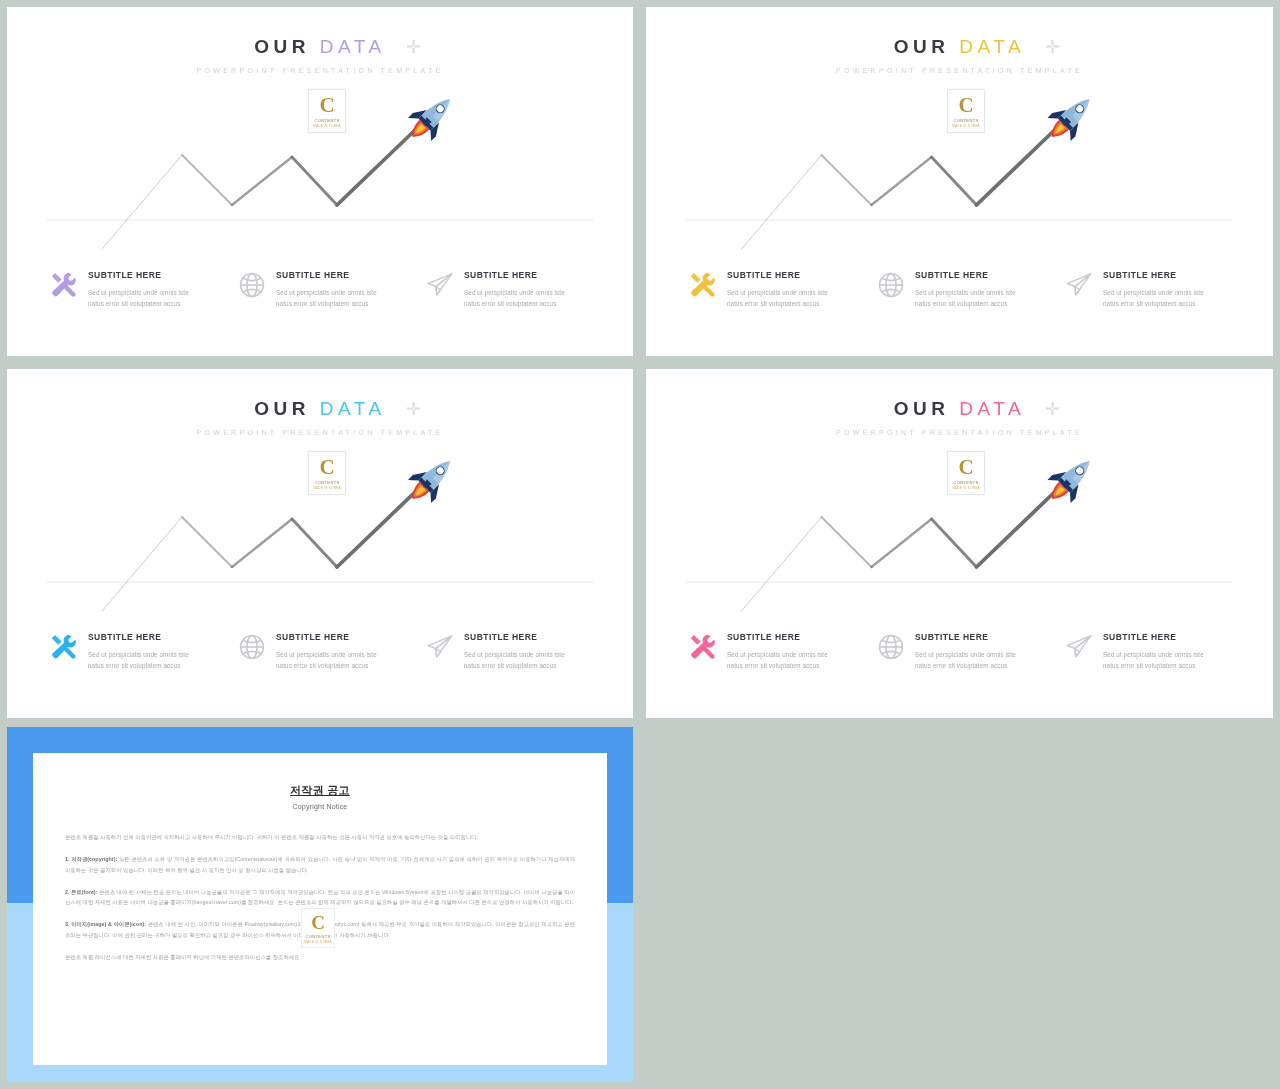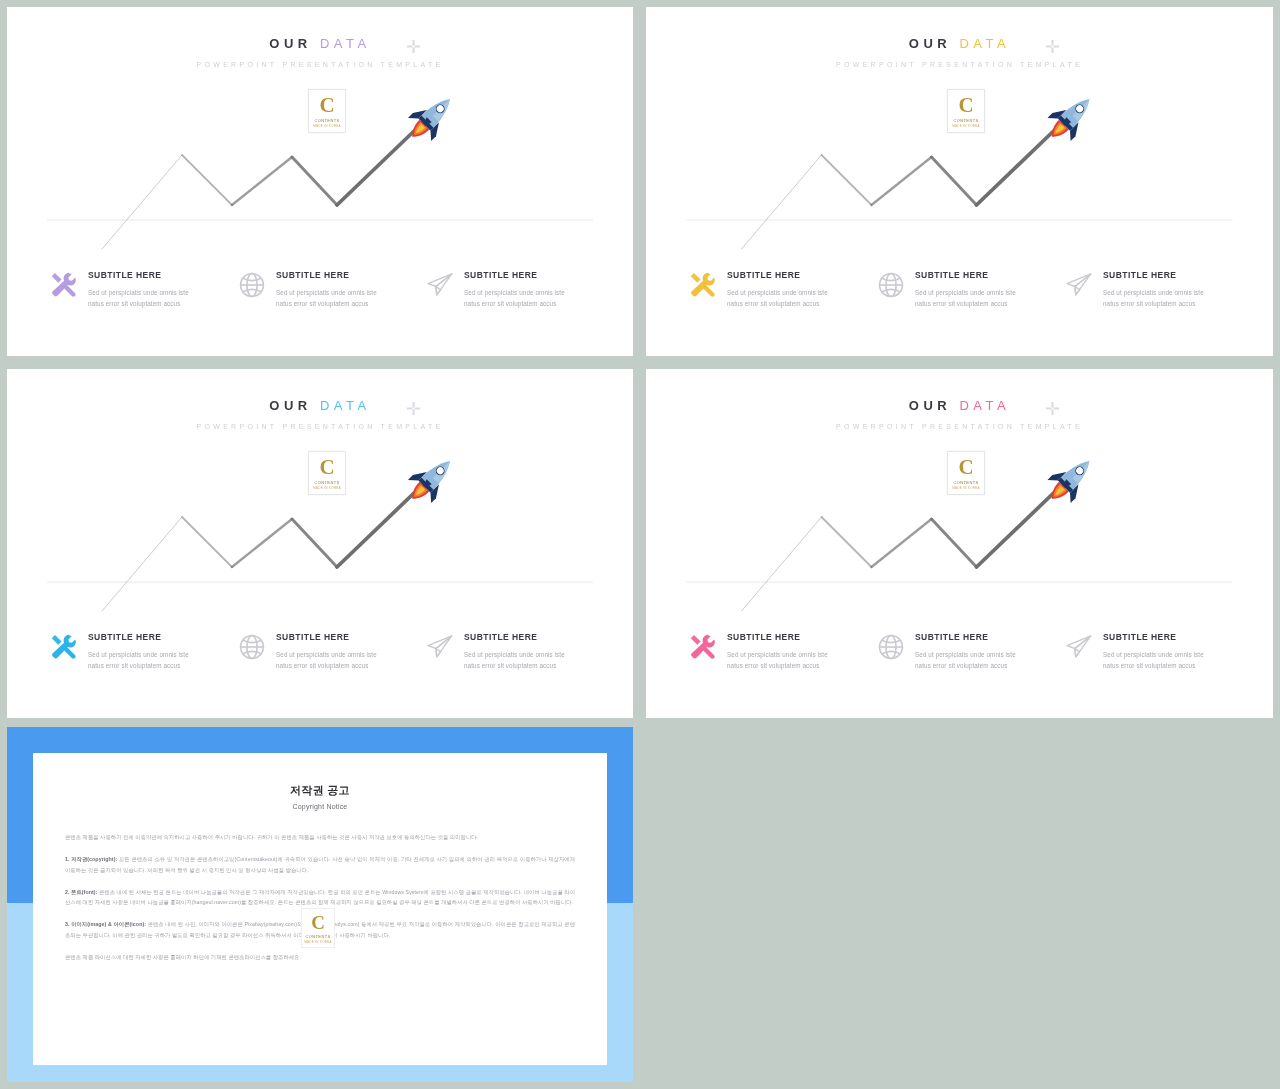--- a/index.html
+++ b/index.html
@@ -18,21 +18,21 @@
     overflow: hidden;
   }
   #slide-1 { left: 7px;   top: 7px;   width: 626px; height: 349px; }
   #slide-2 { left: 646px; top: 7px;   width: 627px; height: 349px; }
   #slide-3 { left: 7px;   top: 369px; width: 626px; height: 349px; }
   #slide-4 { left: 646px; top: 369px; width: 627px; height: 349px; }
 
   
   .hdr { position: absolute; left: 0; right: 0; top: 30px; text-align: center; }
   .hdr-title {
-    font-size: 13px; font-weight: 700; letter-spacing: 4.5px;
+    font-size: 19px; font-weight: 700; letter-spacing: 4.5px;
     color: #3a3a42; line-height: 1;
   }
   .hdr-title .accent { font-weight: 500; }
   .hdr-sub {
     margin-top: 11px;
     font-size: 7px; letter-spacing: 3.3px; color: #cfcfd6;
     font-weight: 400;
   }
   .hdr-plus {
     position: absolute; top: 1px; font-size: 18px; line-height: 1;
@@ -96,21 +96,21 @@
     position: absolute; left: 0; top: 176px; width: 100%; height: 179px;
     background: #a8d8fa;
   }
   .cpy-page {
     position: absolute; left: 26px; top: 26px;
     width: 574px; height: 312px;
     background: #ffffff;
   }
   .cpy-title {
     text-align: center; margin-top: 30px;
-    font-size: 11px; font-weight: 700; color: #2d2d33; letter-spacing: .3px;
+    font-size: 11px; font-weight: 700; color: #2d2d33; letter-spacing: .3px; text-decoration: underline;
   }
   .cpy-sub {
     text-align: center; margin-top: 5px;
     font-size: 7px; color: #6b6b73; letter-spacing: .2px;
   }
   .cpy-body { margin: 22px 32px 0 32px; }
   .cpy-p {
     font-size: 5.3px; line-height: 2.05; color: #9d9da6;
     letter-spacing: .05px; text-align: justify;
     margin-bottom: 11px;

